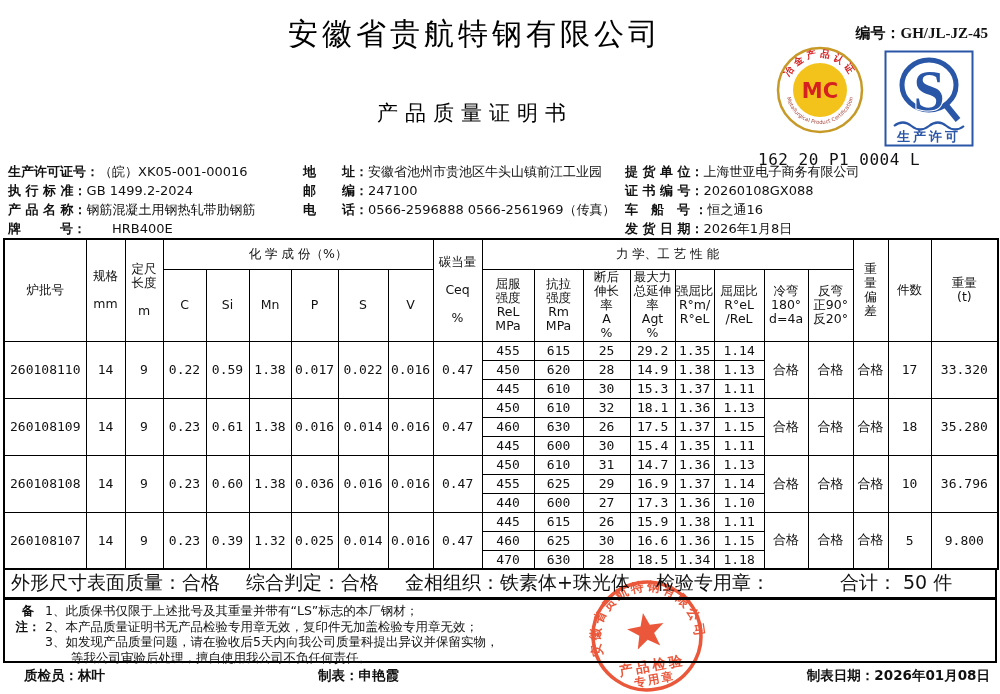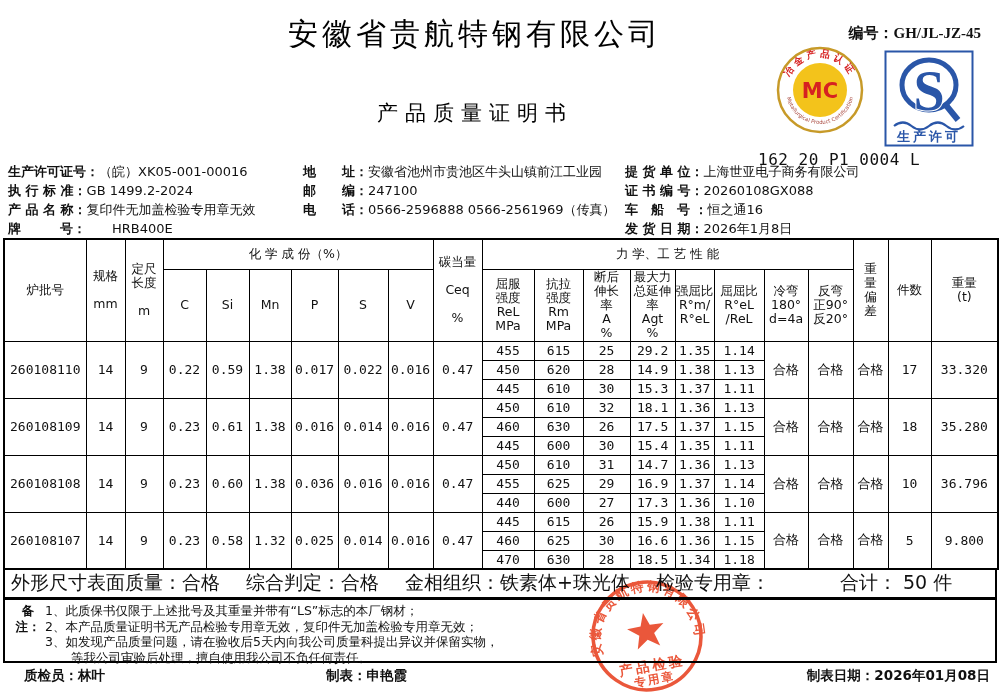--- a/index.html
+++ b/index.html
@@ -9,21 +9,21 @@
     background:#fff; color:#111; overflow:hidden;
     font-family:"DejaVu Sans", sans-serif;
   }
   
   .logo { position:absolute; left:36px; top:22px; width:150px; }
   .logo-cn { font-size:15px; font-weight:bold; letter-spacing:7px; color:#000; margin-top:1px; }
   .logo-en { font-size:12.5px; letter-spacing:1.5px; font-family:"DejaVu Sans Mono",monospace; color:#000; }
   .title-block { position:absolute; left:180px; right:230px; top:0; text-align:center; }
   .company-title { margin-top:14px; font-size:30px; letter-spacing:4px; font-family:"Liberation Serif","DejaVu Serif",serif; color:#000; }
   .doc-title { margin-top:44px; font-size:21px; letter-spacing:7px; font-family:"Liberation Serif","DejaVu Serif",serif; color:#000; }
-  .cert-no { position:absolute; top:24px; right:19px; font-size:15px; font-weight:bold; font-family:"Liberation Serif","DejaVu Serif",serif; white-space:nowrap; }
+  .cert-no { position:absolute; top:24px; right:12px; font-size:15px; font-weight:bold; font-family:"Liberation Serif","DejaVu Serif",serif; white-space:nowrap; }
   .mc-wrap { position:absolute; left:758px; top:46px; width:124px; text-align:center; }
   .mc-code { font-size:16px; font-family:"DejaVu Sans Mono",monospace; white-space:nowrap; margin-top:12px; letter-spacing:0.5px; }
   .qs-wrap { position:absolute; left:884px; top:50px; }
   
   .info-col { position:absolute; top:162px; font-size:13px; line-height:19px; white-space:nowrap; }
   .info-left { left:8px; }
   .info-mid { left:303px; }
   .info-right { left:625px; }
   .info-line .lab { font-weight:600; }
   
@@ -52,21 +52,21 @@
   
   .remarks {
     height:64px; border:2px solid #000; border-top:1px solid #000;
     display:flex; font-size:12.5px; line-height:15.5px; padding-top:3px;
   }
   .remarks-label { width:40px; padding-left:6px; font-weight:600;text-align:center; }
   .remark-indent { padding-left:26px; }
   
   .footer { position:absolute; left:0; right:0; top:667px; font-size:13.5px; font-weight:bold; }
   .footer .qc { position:absolute; left:24px; }
-  .footer .maker { position:absolute; left:326px; }
+  .footer .maker { position:absolute; left:318px; }
   .footer .date { position:absolute; right:10px; }
   
   .stamp { position:absolute; left:588px; top:577px; width:118px; height:118px; opacity:0.88; mix-blend-mode:multiply; pointer-events:none; }
 </style>
 </head>
 <body>
 
 <div class="page">
 
 
@@ -103,21 +103,21 @@
       <path d="M 61,54 L 74,70" stroke="#2a56a8" stroke-width="6"></path>
       <text x="45" y="60" text-anchor="middle" font-size="56" font-weight="bold" font-family="Liberation Serif, DejaVu Serif, serif" fill="#2a56a8" stroke="#fff" stroke-width="2" paint-order="stroke">S</text>
       <path d="M 10,76 q 9,-7 17.5,0 t 17.5,0 t 17.5,0 t 17.5,0" stroke="#2a56a8" stroke-width="2.2" fill="none"></path>
       <text x="45" y="91" text-anchor="middle" font-size="13" font-weight="bold" fill="#2a56a8" letter-spacing="3">生产许可</text>
     </svg>
   </div>
 
   <div class="info-col info-left">
     <div class="info-line"><span class="lab">生产许可证号：</span><span>（皖）XK05-001-00016</span></div>
     <div class="info-line"><span class="lab">执 行 标 准：</span><span>GB 1499.2-2024</span></div>
-    <div class="info-line"><span class="lab">产 品 名 称：</span><span>复印件无加盖检验专用章无效</span></div>
+    <div class="info-line"><span class="lab">产 品 名 称：</span><span>钢筋混凝土用钢热轧带肋钢筋</span></div>
     <div class="info-line"><span class="lab">牌　　　号：</span><span>　　HRB400E</span></div>
   </div>
   <div class="info-col info-mid">
     <div class="info-line"><span class="lab">地　　址：</span><span>安徽省池州市贵池区牛头山镇前江工业园</span></div>
     <div class="info-line"><span class="lab">邮　　编：</span><span>247100</span></div>
     <div class="info-line"><span class="lab">电　　话：</span><span>0566-2596888  0566-2561969（传真）</span></div>
   </div>
   <div class="info-col info-right">
     <div class="info-line"><span class="lab">提 货 单 位：</span><span>上海世亚电子商务有限公司</span></div>
     <div class="info-line"><span class="lab">证 书 编 号：</span><span>20260108GX088</span></div>
@@ -330,21 +330,21 @@
             <td>27</td>
             <td>17.3</td>
             <td>1.36</td>
             <td>1.10</td>
           </tr>
           <tr>
             <td rowspan="3">260108107</td>
             <td rowspan="3">14</td>
             <td rowspan="3">9</td>
             <td rowspan="3">0.23</td>
-            <td rowspan="3">0.58</td>
+            <td rowspan="3">0.39</td>
             <td rowspan="3">1.32</td>
             <td rowspan="3">0.025</td>
             <td rowspan="3">0.014</td>
             <td rowspan="3">0.016</td>
             <td rowspan="3">0.47</td>
             <td>445</td>
             <td>615</td>
             <td>26</td>
             <td>15.9</td>
             <td>1.38</td>

